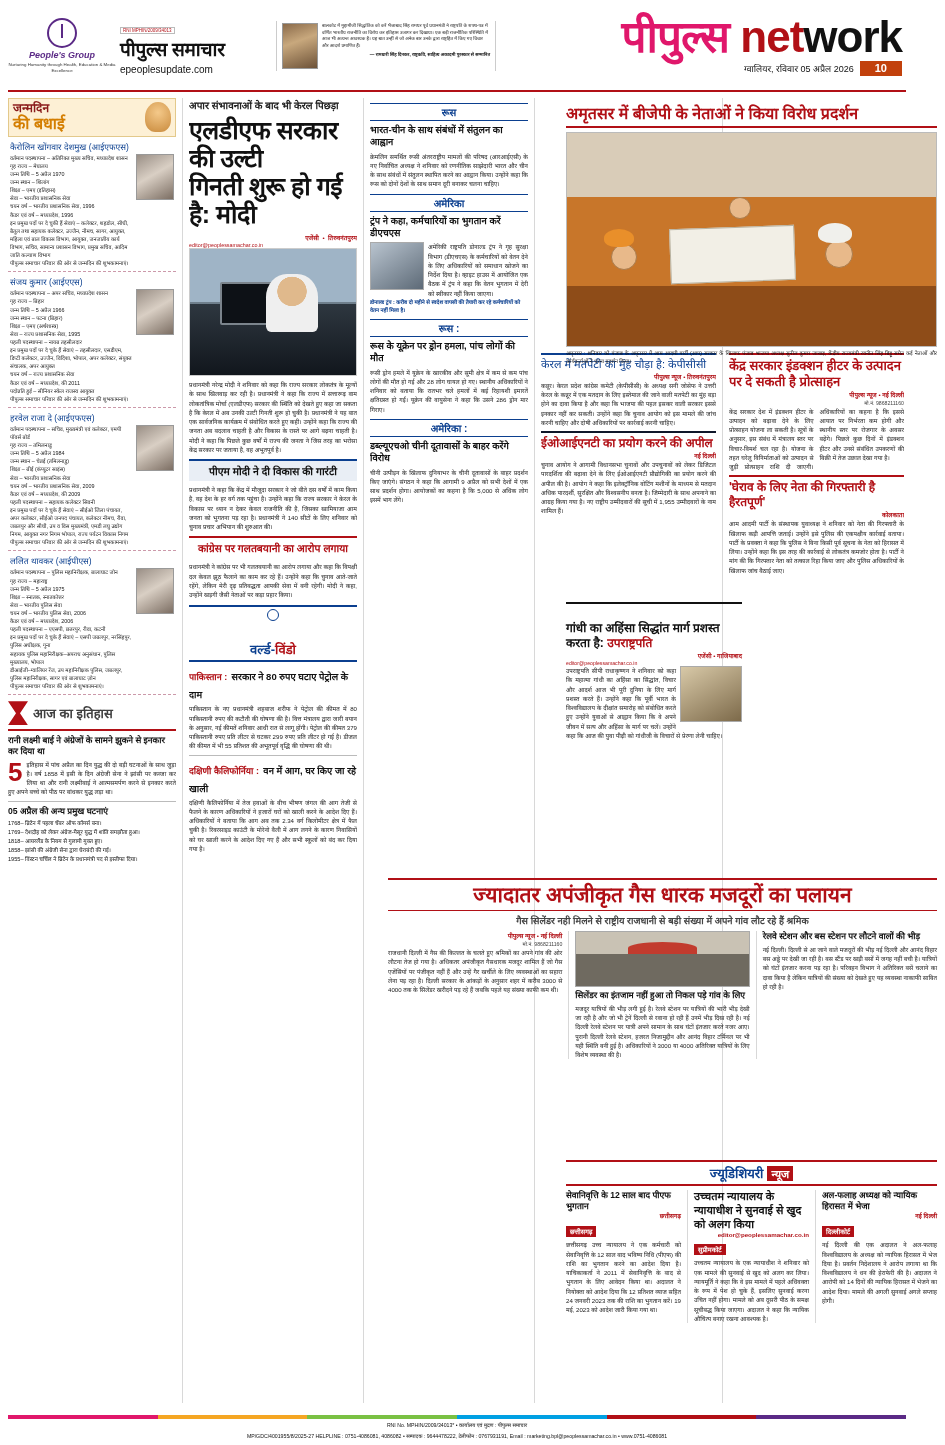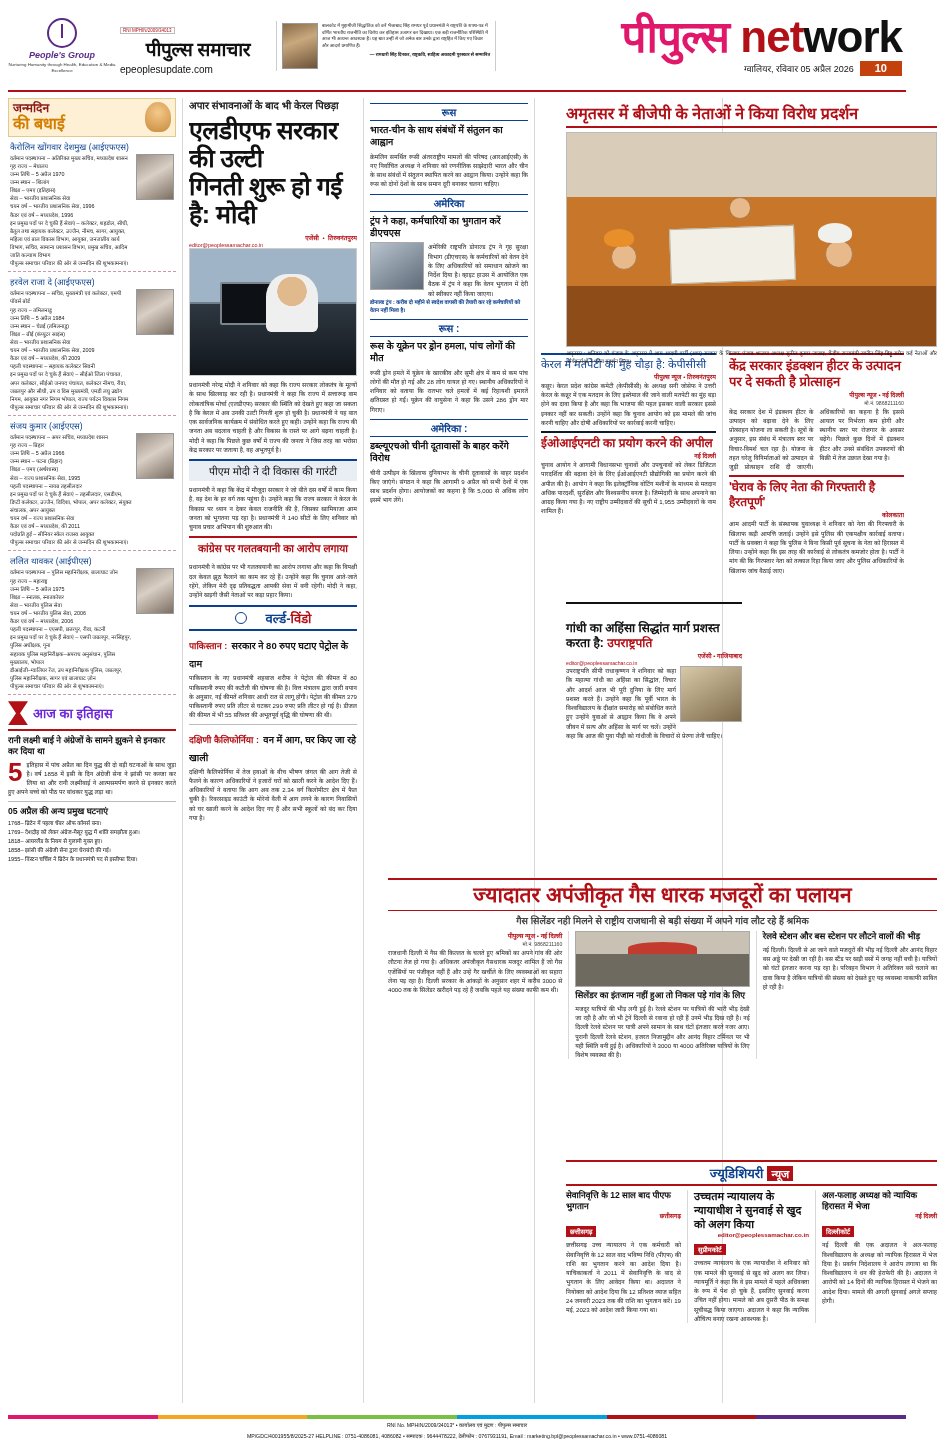--- a/index.html
+++ b/index.html
@@ -31,21 +31,21 @@
     border: 2px solid #5b2a86; margin: 0 auto 2px auto;
     position: relative;
   }
   .logo-mark:after {
     content:""; position:absolute; left:50%; top:4px; width:2px; height:14px;
     background:#5b2a86; transform:translateX(-50%);
   }
   .logo-title { font-size: 9px; color:#5b2a86; font-weight:bold; font-style: italic;}
   .logo-sub { font-size: 4.4px; color:#333; line-height:1.35; margin-top:2px;}
   .mh-hindi { width: 160px; padding-left:4px; }
-  .mh-hindi .big { font-size: 19px; font-weight: bold; letter-spacing:-0.3px;text-align:center; }
+  .mh-hindi .big { font-size: 19px; font-weight: bold; letter-spacing:-0.3px; }
   .mh-hindi .small-red { font-size:4.5px; color:#b11016; border:0.5px solid #bbb; display:inline-block; padding:0 2px; }
   .mh-hindi .site { font-size: 10px; color:#111; margin-top:2px;}
   .mh-note {
     width: 220px; font-size: 4.6px; line-height: 1.45; color:#222;
     border-left: 1px solid #ccc; border-right:1px solid #ccc;
     padding: 2px 5px; display:flex; gap:4px;
   }
   .mh-note .portrait {
     width: 36px; height: 46px; flex:0 0 36px;
     background: linear-gradient(160deg,#8a6a4a,#c8a87d 40%,#6d5238);
@@ -108,21 +108,21 @@
   .bd-photo {
     width:38px; height:46px; flex:0 0 38px; border:1px solid #999;
     background:linear-gradient(150deg,#9a8f86,#d9cfc4 45%,#7c6e63);
   }
   .bd-txt { font-size:5.4px; line-height:1.5; color:#1a1a1a; }
   .hist-head { display:flex; align-items:center; gap:5px; margin-top:6px; }
   .hist-icon {
     width:20px; height:24px; background:#b11016; position:relative;
     clip-path: polygon(0 0,100% 0,60% 50%,100% 100%,0 100%,40% 50%);
   }
-  .hist-title { font-size:13px; font-weight:bold; color:#6d28d9; }
+  .hist-title { font-size:13px; font-weight:bold; color:#404040; }
   .dropcap {
     float:left; font-size:26px; line-height:20px; font-weight:bold;
     color:#b11016; padding:2px 4px 0 0;
   }
   .hist-list { font-size:5.6px; line-height:1.6; }
 
   
   .lead-kicker { font-size:10px; font-weight:bold; color:#222; }
   .lead-hl {
     font-size: 25px; font-weight: bold; line-height: 1.12;
@@ -142,32 +142,32 @@
     position:absolute; left:18%; bottom:40%; width:48%; height:34%;
     background:#0d1116; border:2px solid #7b848c; border-radius:2px;
   }
   .lead-photo .person {
     position:absolute; left:46%; bottom:34%; width:52px; height:58px;
     background:radial-gradient(circle at 50% 30%, #e0b98c 0 30%, #efefef 31% 100%);
     border-radius: 40% 40% 10% 10%;
   }
   .sub-hl {
     background:#e9eef5; border-top:2px solid #0b3f8f; border-bottom:1px solid #c3ced e;
-    font-size:10.5px; font-weight:normal; padding:3px 4px; text-align:center; margin:5px 0 4px 0;
+    font-size:10.5px; font-weight:bold; padding:3px 4px; text-align:center; margin:5px 0 4px 0;
   }
   .sub-hl2 {
     border-top:2px solid #b11016; font-size:10.5px; font-weight:bold;
     padding:3px 4px; text-align:center; margin:5px 0 4px 0; color:#b11016;
   }
 
   
   .ww-head {
     display:flex; align-items:center; justify-content:center; gap:19px;
     border-top:2px solid #0b3f8f; border-bottom:2px solid #0b3f8f;
-    padding:2px 0; margin:6px 0 4px 0;
+    padding:2px 0; margin:6px 0 4px 0;flex-direction:column;
   }
   .ww-head .globe { width:12px; height:12px; border-radius:50%; border:1.5px solid #0b3f8f;}
   .ww-head .t { font-size:13px; font-weight:bold; color:#0b3f8f; }
   .ww-head .t em { color:#b11016; font-style:normal; }
   .ww-country {
     font-size:9px; font-weight:bold; color:#b11016; display:inline;
   }
   .ww-sub {
     text-align:center; font-size:10px; font-weight:bold; color:#0b3f8f;
     border-top:1px solid #0b3f8f; border-bottom:1px solid #0b3f8f; margin:5px 0 3px 0; padding:1px 0;
@@ -316,38 +316,20 @@
         <div class="bd-row">
           <div class="bd-txt" style="white-space:pre-line">वर्तमान पदस्थापना – अतिरिक्त मुख्य सचिव, मध्यप्रदेश शासन
 गृह राज्य – मेघालय
 जन्म तिथि – 5 अप्रैल 1970
 जन्म स्थान – शिलांग
 शिक्षा – एमए (इतिहास)
 सेवा – भारतीय प्रशासनिक सेवा
 चयन वर्ष – भारतीय प्रशासनिक सेवा, 1996
 कैडर एवं वर्ष – मध्यप्रदेश, 1996
 इन प्रमुख पदों पर दे चुकी हैं सेवाएं – कलेक्टर, शहडोल, सीधी, बैतूल तथा सहायक कलेक्टर, उज्जैन, नीमच, सागर, आयुक्त, महिला एवं बाल विकास विभाग, आयुक्त, जनजातीय कार्य विभाग, सचिव, सामान्य प्रशासन विभाग, प्रमुख सचिव, आदिम जाति कल्याण विभाग
-पीपुल्स समाचार परिवार की ओर से जन्मदिन की शुभकामनाएं।</div>
-          <div class="bd-photo"></div>
-        </div>
-      </div>
-
-      <div class="bd-item">
-        <div class="bd-name">हरवेल राजा दे (आईएफएस)</div>
-        <div class="bd-row">
-          <div class="bd-txt" style="white-space:pre-line">वर्तमान पदस्थापना – सचिव, मुख्यमंत्री एवं कलेक्टर, एमपी पॉवर्स बोर्ड
-गृह राज्य – तमिलनाडु
-जन्म तिथि – 5 अप्रैल 1984
-जन्म स्थान – चेन्नई (तमिलनाडु)
-शिक्षा – बीई (कंप्यूटर साइंस)
-सेवा – भारतीय प्रशासनिक सेवा
-चयन वर्ष – भारतीय प्रशासनिक सेवा, 2009
-कैडर एवं वर्ष – मध्यप्रदेश, की 2009
-पहली पदस्थापना – सहायक कलेक्टर सिवनी
-इन प्रमुख पदों पर दे चुके हैं सेवाएं – सीईओ जिला पंचायत, अपर कलेक्टर, सीईओ जनपद पंचायत, कलेक्टर नीमच, रीवा, जबलपुर और सीधी, उप व विस मुख्यमंत्री, एमडी लघु उद्योग निगम, आयुक्त नगर निगम भोपाल, राज्य पर्यटन विकास निगम
 पीपुल्स समाचार परिवार की ओर से जन्मदिन की शुभकामनाएं।</div>
           <div class="bd-photo"></div>
         </div>
       </div>
 
       <div class="bd-item">
         <div class="bd-name">संजय कुमार (आईएएस)</div>
         <div class="bd-row">
           <div class="bd-txt" style="white-space:pre-line">वर्तमान पदस्थापना – अपर सचिव, मध्यप्रदेश शासन
 गृह राज्य – बिहार
@@ -359,20 +341,38 @@
 इन प्रमुख पदों पर दे चुके हैं सेवाएं – तहसीलदार, एसडीएम, डिप्टी कलेक्टर, उज्जैन, विदिशा, भोपाल, अपर कलेक्टर, संयुक्त संचालक, अपर आयुक्त
 चयन वर्ष – राज्य प्रशासनिक सेवा
 कैडर एवं वर्ष – मध्यप्रदेश, की 2011
 पदोन्नति हुई – सीनियर स्केल राजस्व आयुक्त
 पीपुल्स समाचार परिवार की ओर से जन्मदिन की शुभकामनाएं।</div>
           <div class="bd-photo"></div>
         </div>
       </div>
 
       <div class="bd-item">
+        <div class="bd-name">हरवेल राजा दे (आईएफएस)</div>
+        <div class="bd-row">
+          <div class="bd-txt" style="white-space:pre-line">वर्तमान पदस्थापना – सचिव, मुख्यमंत्री एवं कलेक्टर, एमपी पॉवर्स बोर्ड
+गृह राज्य – तमिलनाडु
+जन्म तिथि – 5 अप्रैल 1984
+जन्म स्थान – चेन्नई (तमिलनाडु)
+शिक्षा – बीई (कंप्यूटर साइंस)
+सेवा – भारतीय प्रशासनिक सेवा
+चयन वर्ष – भारतीय प्रशासनिक सेवा, 2009
+कैडर एवं वर्ष – मध्यप्रदेश, की 2009
+पहली पदस्थापना – सहायक कलेक्टर सिवनी
+इन प्रमुख पदों पर दे चुके हैं सेवाएं – सीईओ जिला पंचायत, अपर कलेक्टर, सीईओ जनपद पंचायत, कलेक्टर नीमच, रीवा, जबलपुर और सीधी, उप व विस मुख्यमंत्री, एमडी लघु उद्योग निगम, आयुक्त नगर निगम भोपाल, राज्य पर्यटन विकास निगम
+पीपुल्स समाचार परिवार की ओर से जन्मदिन की शुभकामनाएं।</div>
+          <div class="bd-photo"></div>
+        </div>
+      </div>
+
+      <div class="bd-item">
         <div class="bd-name">ललित थावकर (आईपीएस)</div>
         <div class="bd-row">
           <div class="bd-txt" style="white-space:pre-line">वर्तमान पदस्थापना – पुलिस महानिरीक्षक, बालाघाट जोन
 गृह राज्य – महाराष्ट्र
 जन्म तिथि – 5 अप्रैल 1975
 शिक्षा – स्नातक, स्नातकोत्तर
 सेवा – भारतीय पुलिस सेवा
 चयन वर्ष – भारतीय पुलिस सेवा, 2006
 कैडर एवं वर्ष – मध्यप्रदेश, 2006
 पहली पदस्थापना – एएसपी, छतरपुर, रीवा, कटनी

